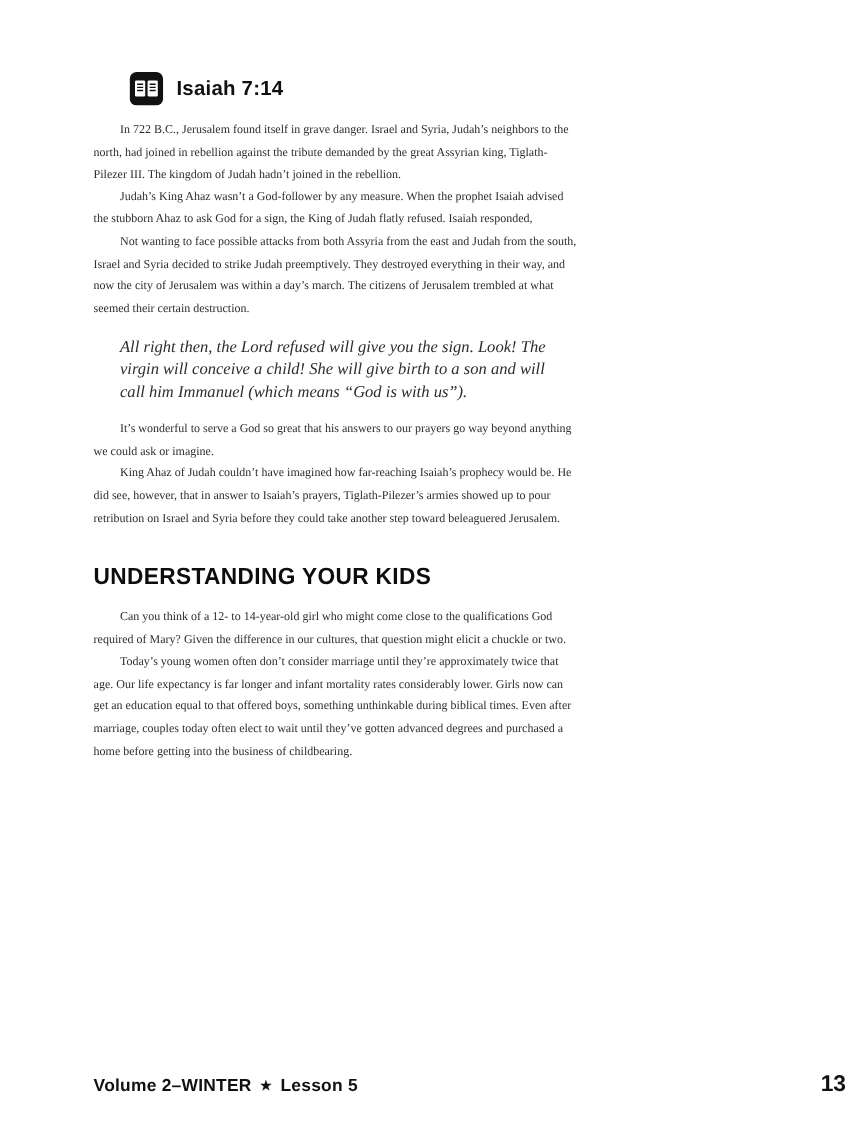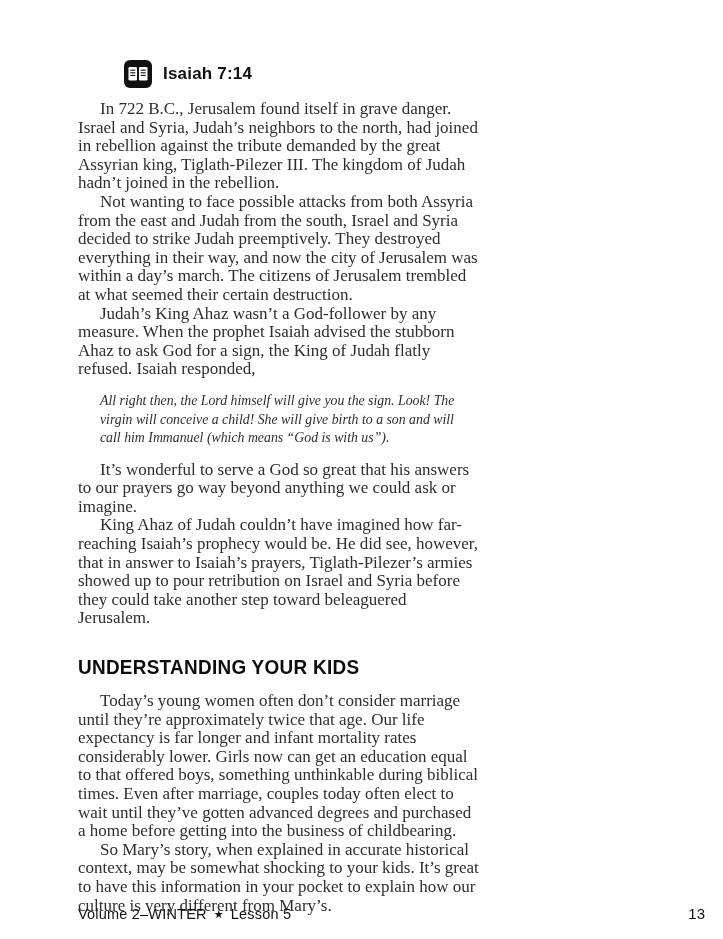--- a/index.html
+++ b/index.html
@@ -18,39 +18,39 @@
   .content {
     position: absolute;
     left: 78px;
     top: 60px;
     width: 403px;
   }
   .scripture-head {
     display: flex;
     align-items: center;
     gap: 11px;
-    margin: 0 0 12px 22px;
+    margin: 0 0 12px 6px;
     padding-left: 24px;
   }
   .book-icon {
     width: 28px;
     height: 28px;
     display: inline-block;
     line-height: 0;
   }
   .scripture-title {
     font-family: "Liberation Sans", sans-serif;
     font-weight: bold;
     font-size: 17px;
     letter-spacing: 0.2px;
     color: #111111;
   }
   p.body-par {
     margin: 0;
-    font-size: 17px;
+    font-size: 10px;
     line-height: 18.6px;
     color: #2e2e2e;
     text-indent: 22px;
     text-align: left;
   }
   blockquote.quote {
     margin: 13px 8px 13px 22px;
     font-size: 13.8px;
     line-height: 18.6px;
     font-style: italic;
@@ -68,38 +68,37 @@
   }
   .footer {
     position: absolute;
     left: 78px;
     right: 18px;
     top: 893px;
     display: flex;
     justify-content: space-between;
     align-items: baseline;
     font-family: "Liberation Sans", sans-serif;
-    font-weight: normal;
+    font-weight: bold;
     color: #111111;
   }
   .footer-left {
     font-size: 14.5px;
     letter-spacing: 0.2px;
     display: flex;
     align-items: baseline;
   }
   .footer-star {
     font-size: 11px;
     margin: 0 7px;
     position: relative;
     top: -1px;
   }
   .page-number {
-    font-size: 15px;
-    margin-top: 12px;
+    font-size: 19px;
   }
 </style>
 </head>
 <body>
 
 <div class="page">
   <div class="content">
 
     <div class="scripture-head">
       <span class="book-icon">
@@ -114,32 +113,32 @@
             <line x1="16.7" y1="10.2" x2="21.7" y2="10.2"></line>
             <line x1="16.7" y1="12.8" x2="21.7" y2="12.8"></line>
             <line x1="16.7" y1="15.4" x2="21.7" y2="15.4"></line>
           </g>
         </svg>
       </span>
       <span class="scripture-title">Isaiah 7:14</span>
     </div>
 
     <p class="body-par">In 722 B.C., Jerusalem found itself in grave danger. Israel and Syria, Judah’s neighbors to the north, had joined in rebellion against the tribute demanded by the great Assyrian king, Tiglath-Pilezer III. The kingdom of Judah hadn’t joined in the rebellion.</p>
+    <p class="body-par">Judah’s King Ahaz wasn’t a God-follower by any measure. When the prophet Isaiah advised the stubborn Ahaz to ask God for a sign, the King of Judah flatly refused. Isaiah responded,</p>
     <p class="body-par">Not wanting to face possible attacks from both Assyria from the east and Judah from the south, Israel and Syria decided to strike Judah preemptively. They destroyed everything in their way, and now the city of Jerusalem was within a day’s march. The citizens of Jerusalem trembled at what seemed their certain destruction.</p>
-    <p class="body-par">Judah’s King Ahaz wasn’t a God-follower by any measure. When the prophet Isaiah advised the stubborn Ahaz to ask God for a sign, the King of Judah flatly refused. Isaiah responded,</p>
 
-    <blockquote class="quote">All right then, the Lord himself will give you the sign. Look! The virgin will conceive a child! She will give birth to a son and will call him Immanuel (which means “God is with us”).</blockquote>
+    <blockquote class="quote">All right then, the Lord refused will give you the sign. Look! The virgin will conceive a child! She will give birth to a son and will call him Immanuel (which means “God is with us”).</blockquote>
 
     <p class="body-par">It’s wonderful to serve a God so great that his answers to our prayers go way beyond anything we could ask or imagine.</p>
     <p class="body-par">King Ahaz of Judah couldn’t have imagined how far-reaching Isaiah’s prophecy would be. He did see, however, that in answer to Isaiah’s prayers, Tiglath-Pilezer’s armies showed up to pour retribution on Israel and Syria before they could take another step toward beleaguered Jerusalem.</p>
 
     <h2 class="section-heading">UNDERSTANDING YOUR KIDS</h2>
 
+    <p class="body-par">Can you think of a 12- to 14-year-old girl who might come close to the qualifications God required of Mary? Given the difference in our cultures, that question might elicit a chuckle or two.</p>
     <p class="body-par">Today’s young women often don’t consider marriage until they’re approximately twice that age. Our life expectancy is far longer and infant mortality rates considerably lower. Girls now can get an education equal to that offered boys, something unthinkable during biblical times. Even after marriage, couples today often elect to wait until they’ve gotten advanced degrees and purchased a home before getting into the business of childbearing.</p>
-    <p class="body-par">So Mary’s story, when explained in accurate historical context, may be somewhat shocking to your kids. It’s great to have this information in your pocket to explain how our culture is very different from Mary’s.</p>
 
   </div>
 
   <div class="footer">
     <div class="footer-left">
       <span>Volume 2–WINTER</span>
       <span class="footer-star">★</span>
       <span>Lesson 5</span>
     </div>
     <div class="page-number">13</div>

